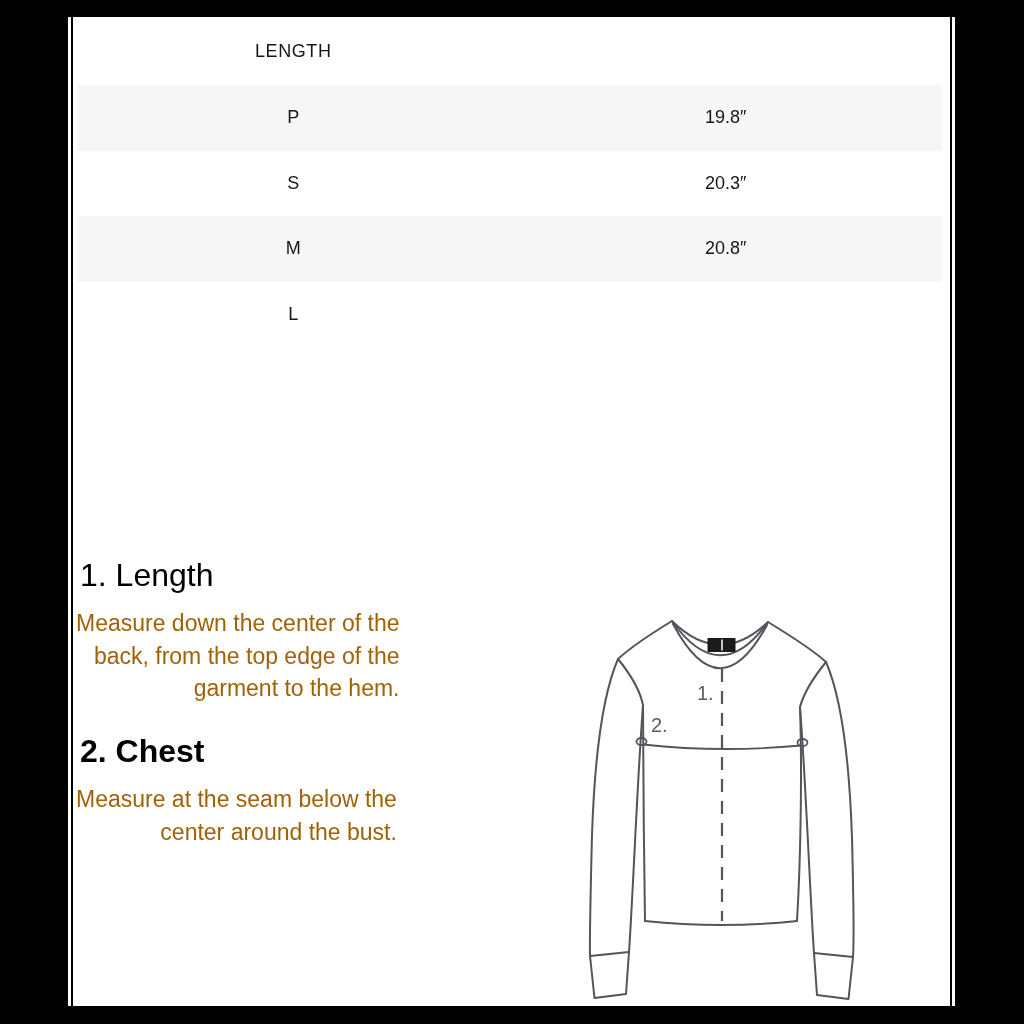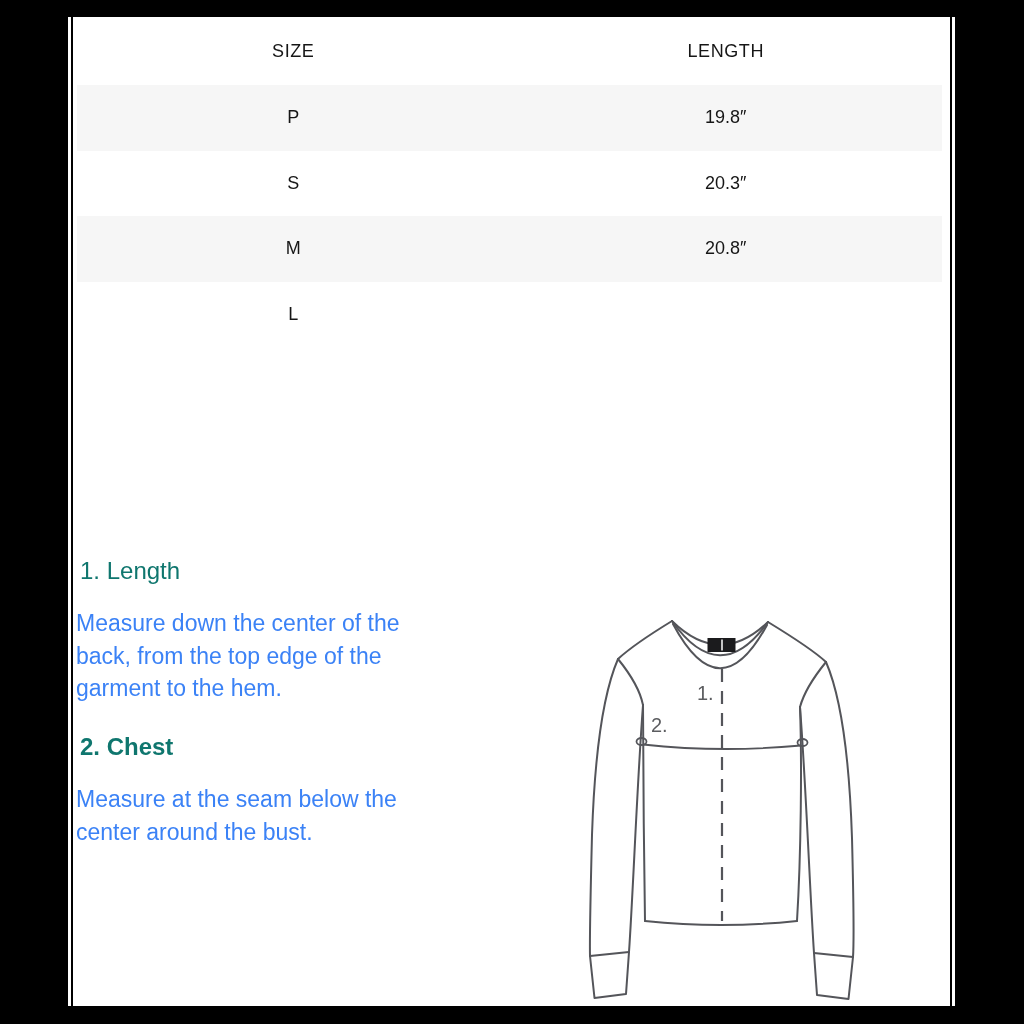--- a/index.html
+++ b/index.html
@@ -49,53 +49,53 @@
     margin:0;
     text-align:center;
     font-size:30px;
     font-weight:500;
     color:#121212;
     letter-spacing:0.3px;
   }
   .sec-heading{
     position:absolute;
     left:12px;
-    font-size:24px;
+    font-size:32px;
     font-weight:500;
-    color:#0f766e;
+    color:#000000;
   }
   .h-length{top:540px;}
   .h-chest{top:716px;font-weight:bold;}
   .sec-body{
     position:absolute;
     left:8px;
     font-size:23px;
     line-height:32.5px;
-    color:#3b82f6;
+    color:#a16207;
     white-space:pre-line;
+    text-align:right;
   }
   .p-length{top:590px;}
   .p-chest{top:766px;}
 
   .diagram{
     position:absolute;
     left:517px; top:588px;
   }
   .diagram text{font-family:"Liberation Sans", sans-serif;}
 </style>
 </head>
 <body>
 
 <div class="content">
   <div class="hairline hl-left"></div>
   <div class="hairline hl-right"></div>
 
   <div class="size-table">
     <div class="thead">
-      <div class="th">SIZE</div>
       <div class="th">LENGTH</div>
     </div>
     <div class="trow alt">
       <div class="td">P</div>
       <div class="td">19.8″</div>
     </div>
     <div class="trow">
       <div class="td">S</div>
       <div class="td">20.3″</div>
     </div>

